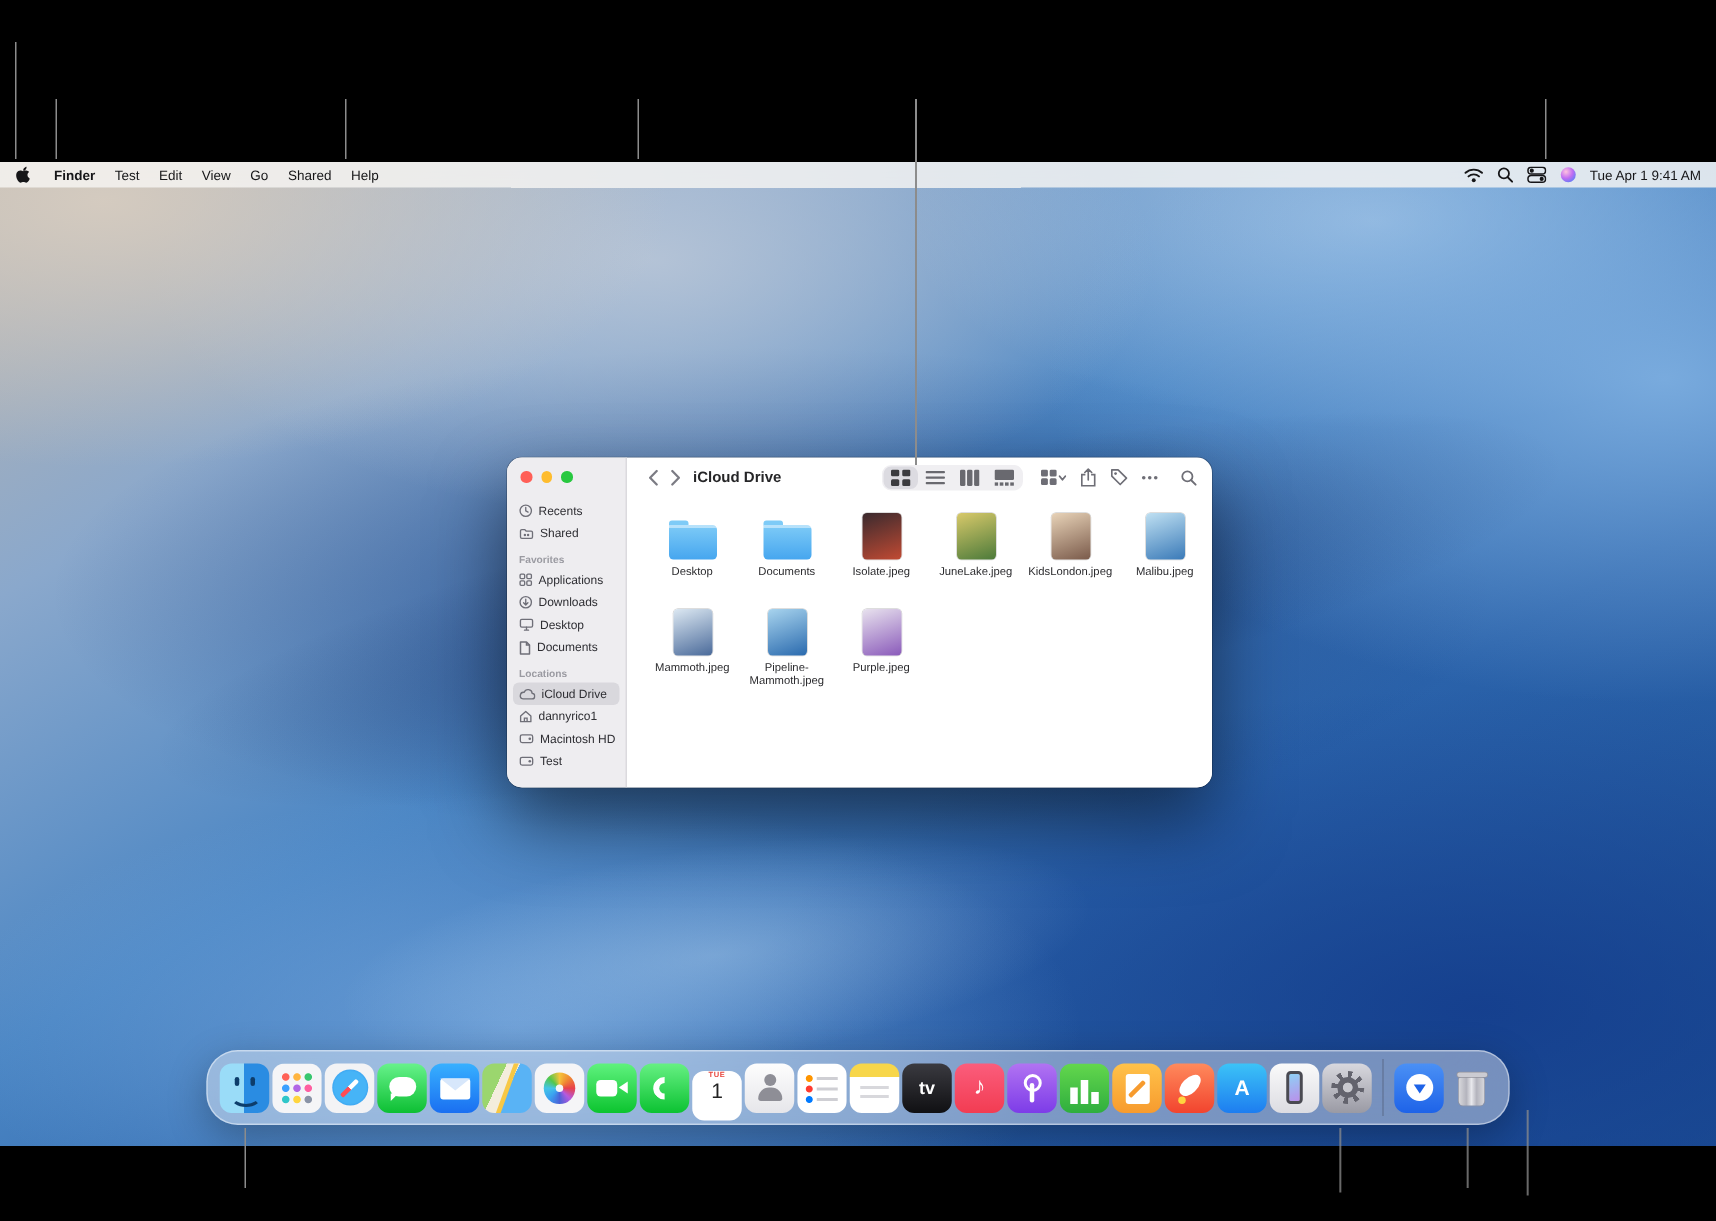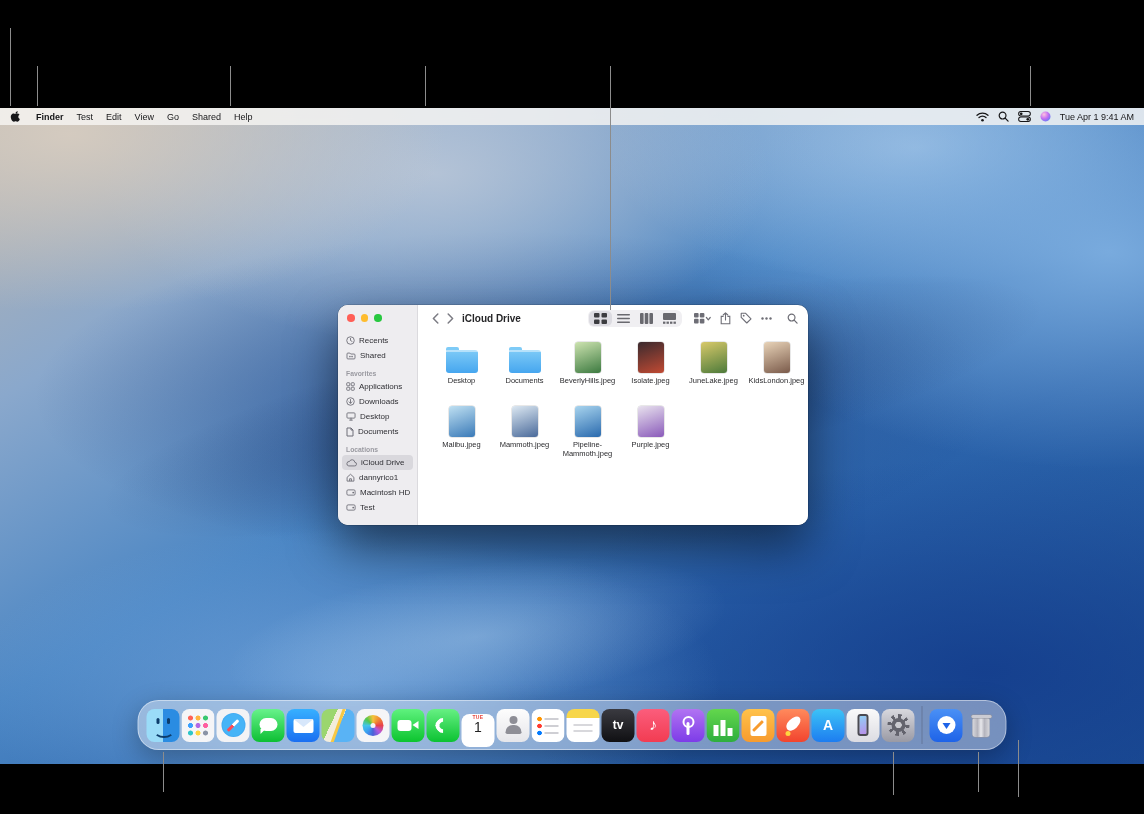--- a/index.html
+++ b/index.html
@@ -475,26 +475,20 @@
             <div class="file-label" data-name="file-name">Desktop</div>
           </div>
           <div class="file-cell" data-name="file-item">
             <div class="file-icon-wrap">
               <div class="folder" data-name="folder-icon"></div>
             </div>
             <div class="file-label" data-name="file-name">Documents</div>
           </div>
           <div class="file-cell" data-name="file-item">
             <div class="file-icon-wrap">
-              <div class="thumb" data-name="image-thumbnail" style="background: linear-gradient(160deg, rgb(205, 227, 176), rgb(60, 122, 64));"></div>
-            </div>
-            <div class="file-label" data-name="file-name">BeverlyHills.jpeg</div>
-          </div>
-          <div class="file-cell" data-name="file-item">
-            <div class="file-icon-wrap">
               <div class="thumb" data-name="image-thumbnail" style="background: linear-gradient(160deg, rgb(58, 42, 46), rgb(193, 74, 51));"></div>
             </div>
             <div class="file-label" data-name="file-name">Isolate.jpeg</div>
           </div>
           <div class="file-cell" data-name="file-item">
             <div class="file-icon-wrap">
               <div class="thumb" data-name="image-thumbnail" style="background: linear-gradient(160deg, rgb(216, 201, 106), rgb(76, 122, 58));"></div>
             </div>
             <div class="file-label" data-name="file-name">JuneLake.jpeg</div>
           </div>

